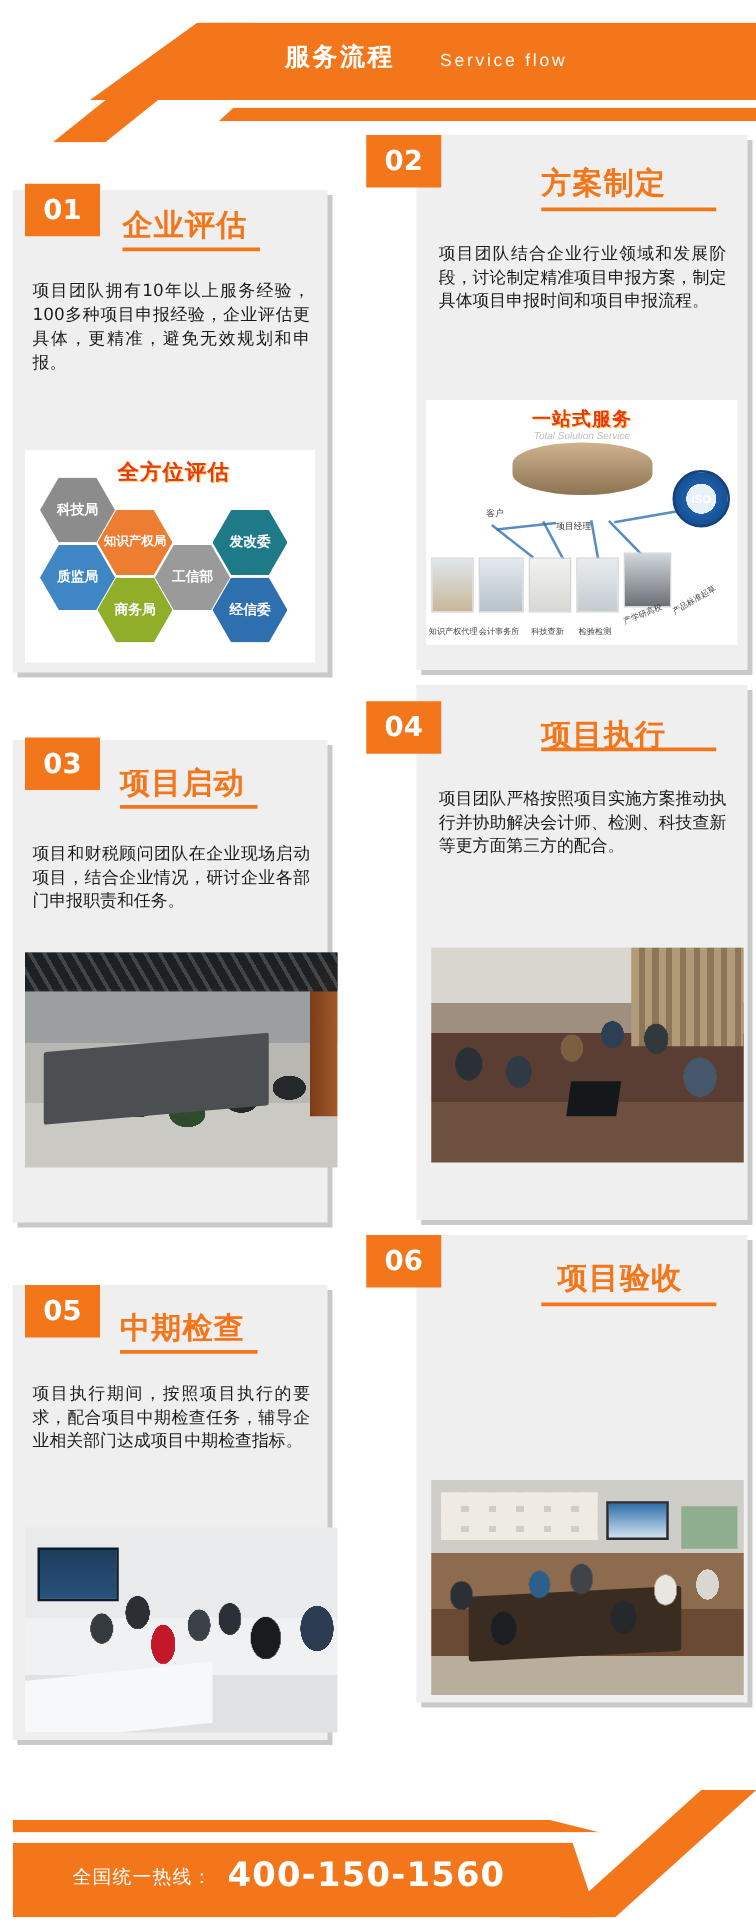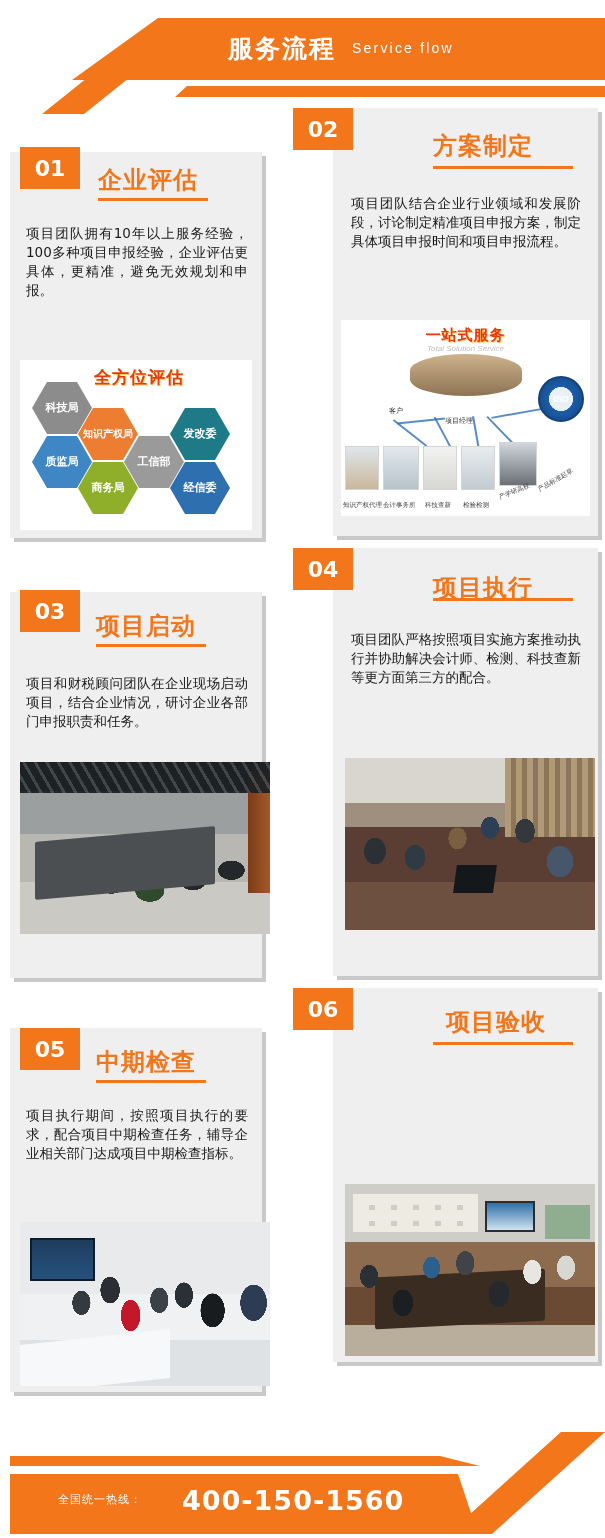--- a/index.html
+++ b/index.html
@@ -22,21 +22,21 @@
     background:#F4761A;
     clip-path: polygon(187px 0, 605px 0, 605px 11px, 181px 11px, 175px 11px);
   }
   .hdr-wedge {
     position:absolute; left:14px; top:18px; width:190px; height:96px;
     background:#F4761A;
     clip-path: polygon(148px 0, 190px 0, 70px 96px, 28px 96px);
   }
   .hdr-title {
     position:absolute; left:228px; top:32px;
-    color:#fff; font-size:25px; font-weight:bold; letter-spacing:2px;
+    color:#fff; font-size:20px; font-weight:bold; letter-spacing:2px;
     font-family:"DejaVu Sans","Liberation Sans",sans-serif;
     text-align:center;
   }
   .hdr-sub {
     position:absolute; left:352px; top:40px;
     color:#fff; font-size:14px; letter-spacing:2.2px;
   }
 
   
   .card { position:absolute; }
@@ -194,21 +194,21 @@
   .footer{position:absolute;left:0;bottom:0;width:605px;height:120px;}
   .ftr-stripe{position:absolute;left:10px;top:38px;width:595px;height:10px;
      background:#F4761A;
      clip-path:polygon(0 0, 430px 0, 470px 10px, 0 10px);}
   .ftr-main{position:absolute;left:10px;top:56px;width:595px;height:60px;
      background:#F4761A;
      clip-path:polygon(0 0, 448px 0, 448px 0, 468px 60px, 0 60px);}
   .ftr-wedge{position:absolute;left:400px;top:14px;width:205px;height:102px;
      background:#F4761A;
      clip-path:polygon(48px 102px, 92px 102px, 205px 0, 161px 0);}
-  .ftr-label{position:absolute;left:58px;top:74px;color:#fff;font-size:11px;
+  .ftr-label{position:absolute;left:58px;top:74px;color:#fff;font-size:15px;
      letter-spacing:1px;font-family:Liberation Sans, sans-serif;}
   .ftr-phone{position:absolute;left:182px;top:67px;color:#fff;font-size:27px;
      font-weight:bold;letter-spacing:1px;
      font-family:"DejaVu Sans","Liberation Sans",sans-serif;}
 </style>
 </head>
 <body>
 
 <div class="header">
   <div class="hdr-wedge"></div>
@@ -284,21 +284,21 @@
   <div class="card-desc" style="left:16px;top:82px;width:222px;">项目和财税顾问团队在企业现场启动项目，结合企业情况，研讨企业各部门申报职责和任务。</div>
 
   <div class="photo ph-meet1" style="left:10px;top:170px;width:250px;height:172px;">
     <div class="ceil-hex"></div>
     <div class="chairs"></div>
   </div>
 </div>
 
 <div class="card" style="left:293px;top:548px;width:312px;height:432px;">
   <div class="card-body" style="left:40px;top:0;width:265px;height:428px;"></div>
-  <div class="badge" style="left:0px;top:0px;">04</div>
+  <div class="badge" style="left:0px;top:13px;">04</div>
   <div class="card-title" style="left:140px;top:24px;text-align:center;">项目执行</div>
   <div class="title-rule" style="left:140px;top:50px;width:140px;"></div>
   <div class="card-desc" style="left:58px;top:82px;width:230px;">项目团队严格按照项目实施方案推动执行并协助解决会计师、检测、科技查新等更方面第三方的配合。</div>
 
   <div class="photo ph-work" style="left:52px;top:210px;width:250px;height:172px;">
     <div class="curtain"></div>
     <div class="people"></div>
     <div class="laptop"></div>
   </div>
 </div>

